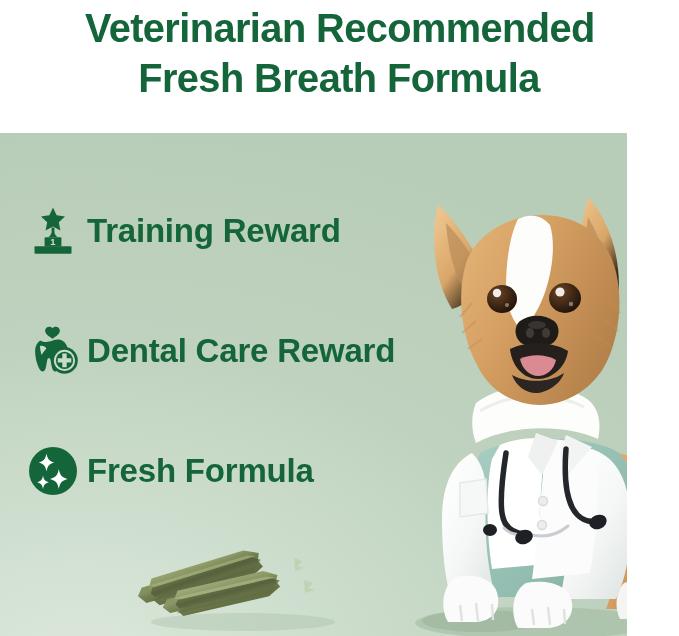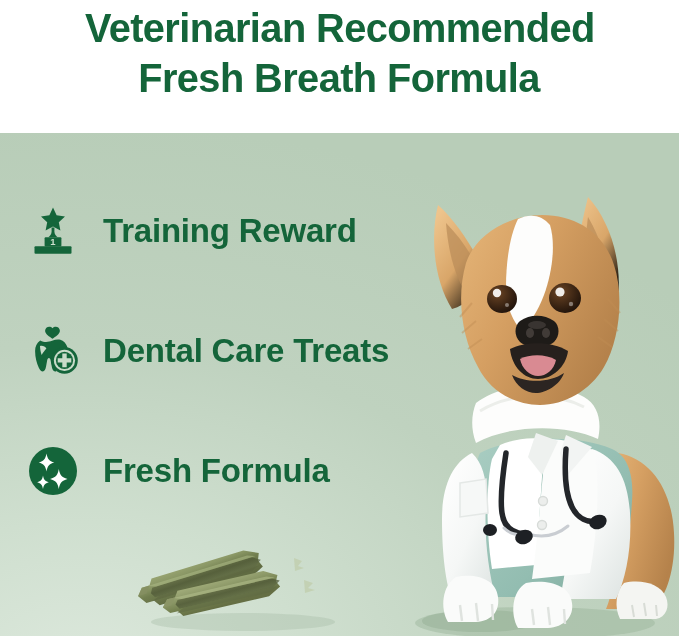--- a/index.html
+++ b/index.html
@@ -6,21 +6,21 @@
   html, body {
     margin: 0;
     padding: 0;
     background: #ffffff;
   }
   body {
     font-family: "Liberation Sans", sans-serif;
   }
   .banner {
     position: relative;
-    width: 679px;
+    width: 627px;
     height: 636px;
     overflow: hidden;
     background: #0f172a;
   }
 
   
   .header {
     position: absolute;
     left: 0; top: 0;
     width: 679px;
@@ -72,21 +72,21 @@
   }
   .feature-icon {
     width: 54px;
     height: 54px;
     flex: 0 0 54px;
     display: flex;
     align-items: center;
     justify-content: center;
   }
   .feature-label {
-    margin-left: 23px;
+    margin-left: 7px;
     font-family: "Liberation Sans Narrow", "Liberation Sans", sans-serif;
     font-weight: bold;
     font-size: 33px;
     line-height: 36px;
     letter-spacing: -0.2px;
     color: #14653a;
     white-space: nowrap;
   }
 
   
@@ -147,21 +147,21 @@
 
               <path d="M19.4 23.4 c-1.4 -2.2 -3.9 -3.2 -6.4 -2.5 c0.1 3.1 0.7 6.3 1.7 9 c1.1 -2.3 3 -4.4 4.7 -6.5 z" fill="#c9dbc9"></path>
 
               <circle cx="37.5" cy="35.4" r="13.3"></circle>
               <circle cx="37.5" cy="35.4" r="10.6" fill="#c9dbc9"></circle>
               <circle cx="37.5" cy="35.4" r="8.6"></circle>
               <path d="M35.3 28.6 h4.4 v4.6 h4.6 v4.4 h-4.6 v4.6 h-4.4 v-4.6 h-4.6 v-4.4 h4.6 z" fill="#c9dbc9"></path>
             </g>
           </svg>
         </div>
-        <div class="feature-label">Dental Care Treats</div>
+        <div class="feature-label">Dental Care Reward</div>
       </div>
 
       <div class="feature-row">
         <div class="feature-icon">
           <svg width="52" height="52" viewBox="0 0 52 52" aria-hidden="true">
             <circle cx="26" cy="26" r="24" fill="#14653a"></circle>
             <g fill="#ffffff">
               <path d="M19.5 8.5 c1.1 5.6 2.6 7.4 7.8 9 c-5.2 1.6 -6.7 3.4 -7.8 9 c-1.1 -5.6 -2.6 -7.4 -7.8 -9 c5.2 -1.6 6.7 -3.4 7.8 -9 z"></path>
               <path d="M31.8 24 c1.2 6.2 2.9 8.2 8.7 10 c-5.8 1.8 -7.5 3.8 -8.7 10 c-1.2 -6.2 -2.9 -8.2 -8.7 -10 c5.8 -1.8 7.5 -3.8 8.7 -10 z"></path>
               <path d="M16 30.5 c0.8 4.2 2 5.5 5.8 6.7 c-3.8 1.2 -5 2.5 -5.8 6.7 c-0.8 -4.2 -2 -5.5 -5.8 -6.7 c3.8 -1.2 5 -2.5 5.8 -6.7 z"></path>

